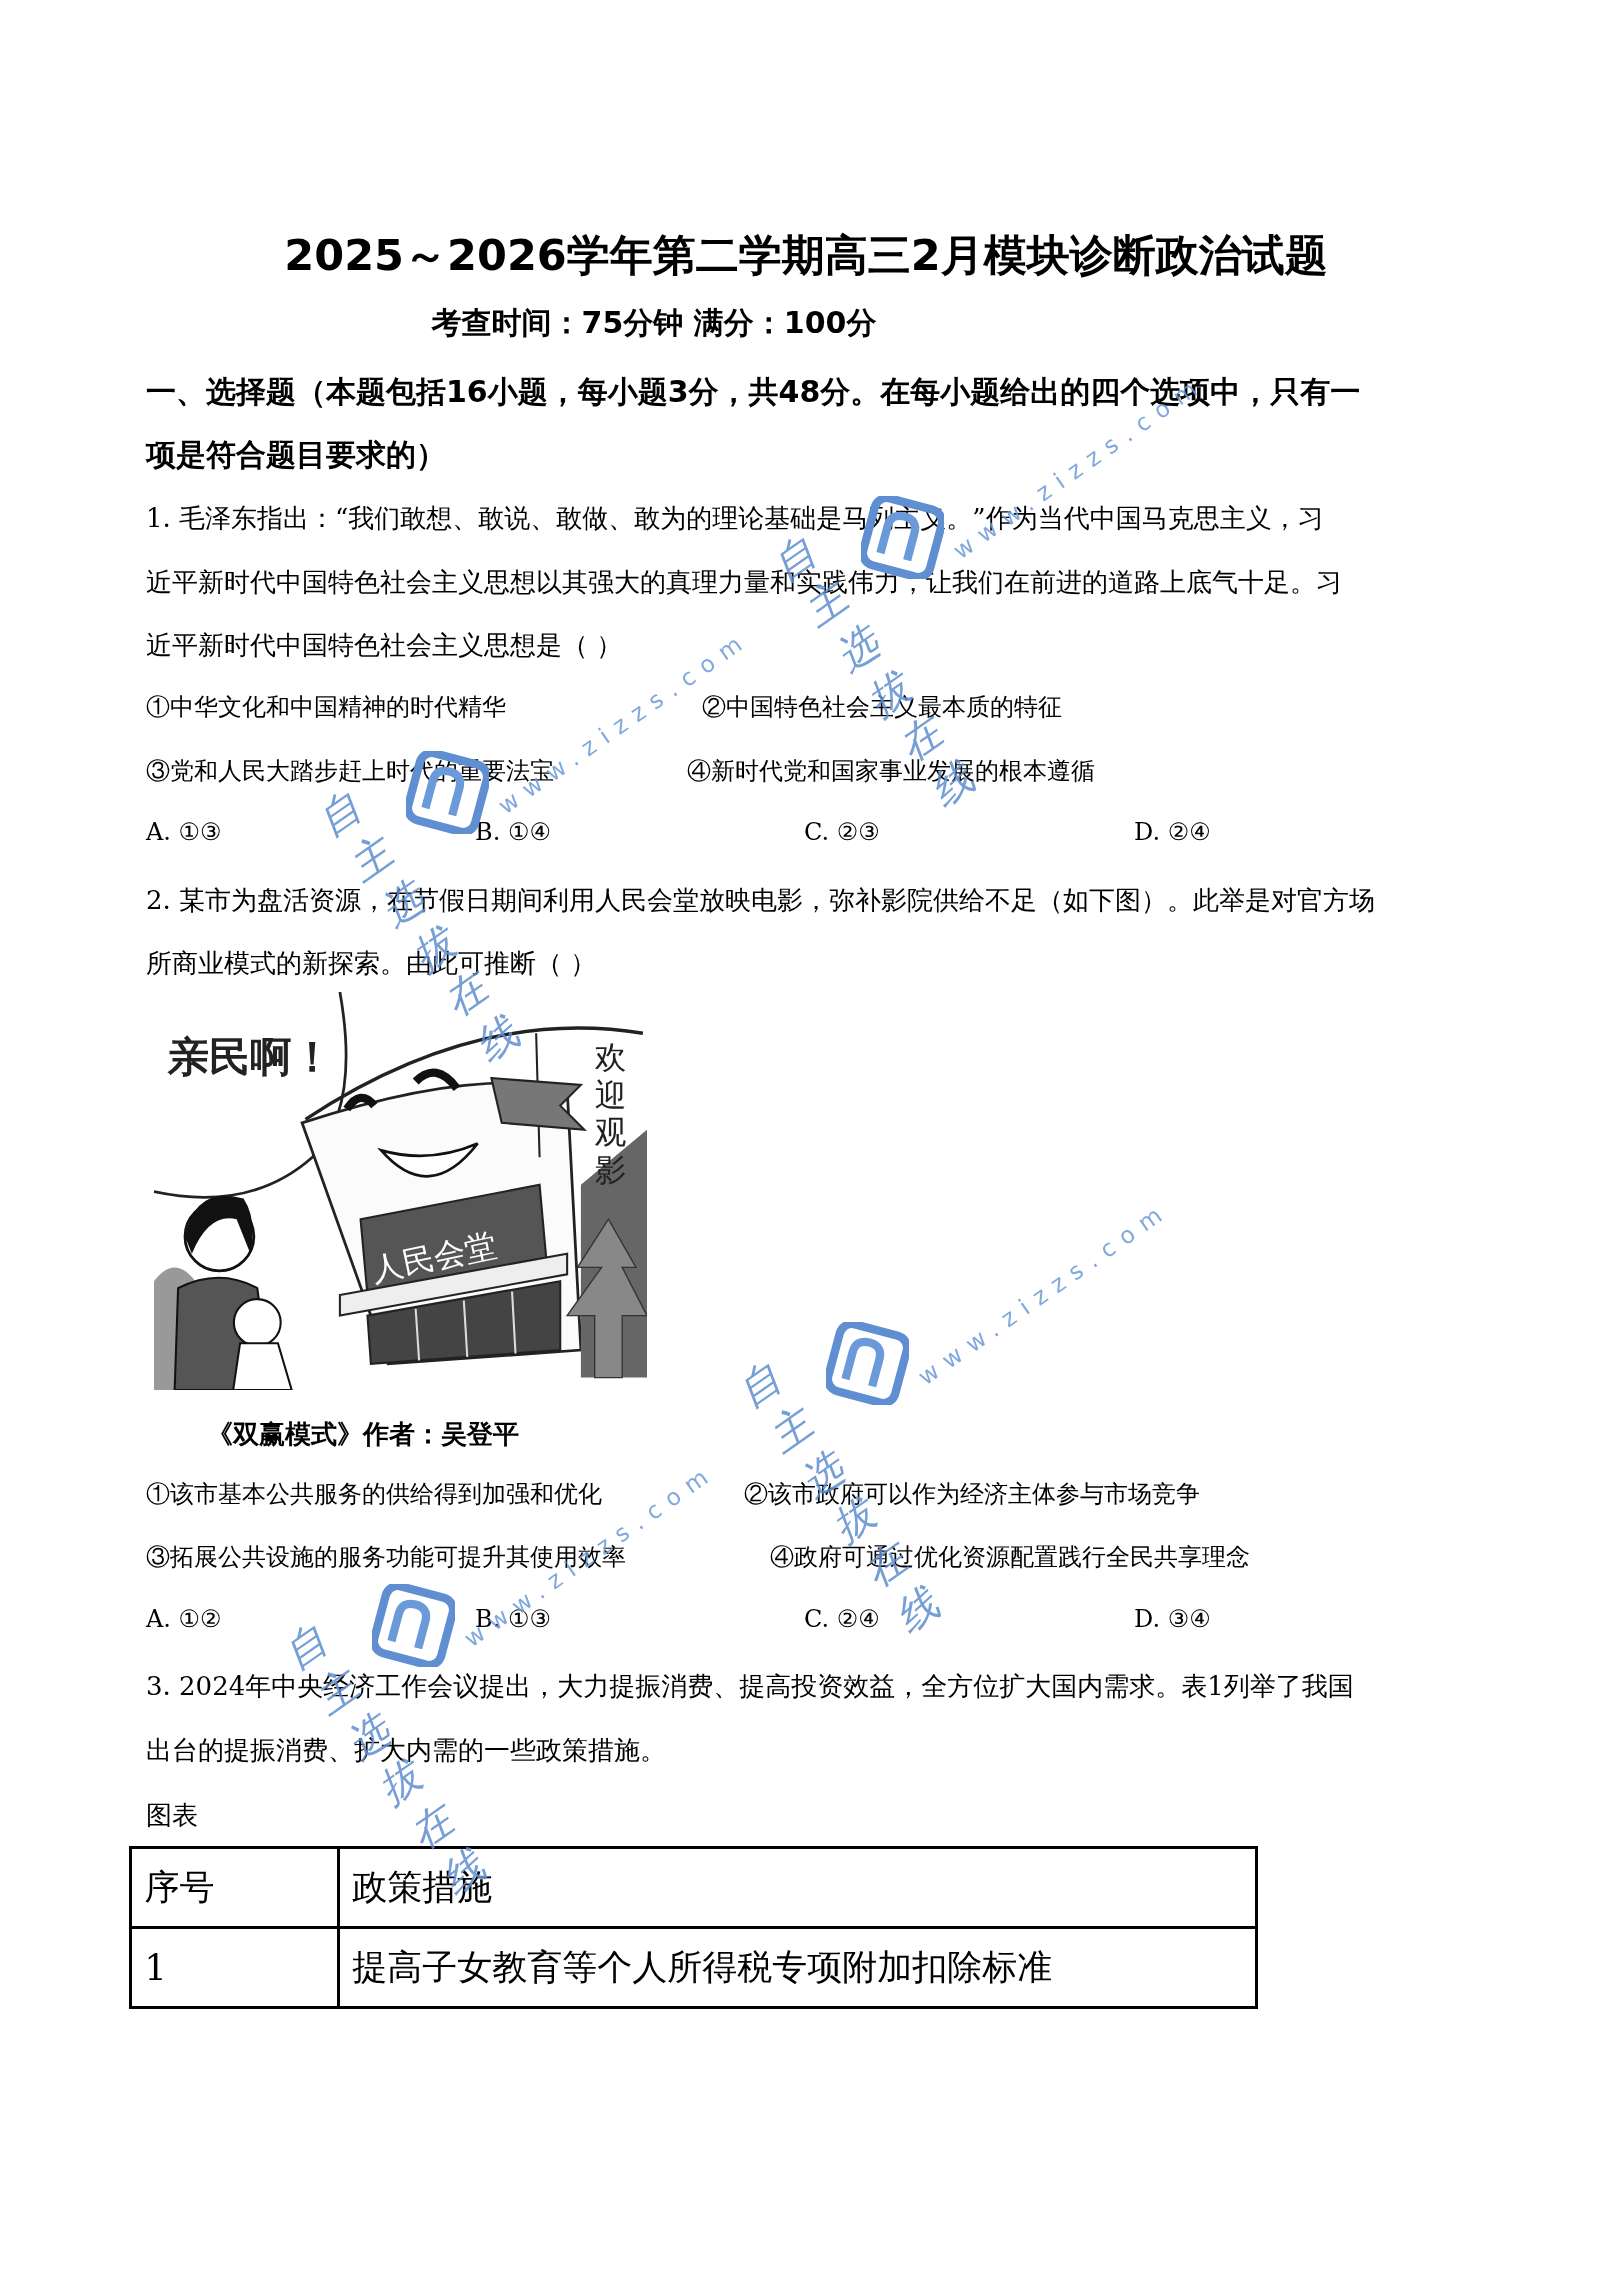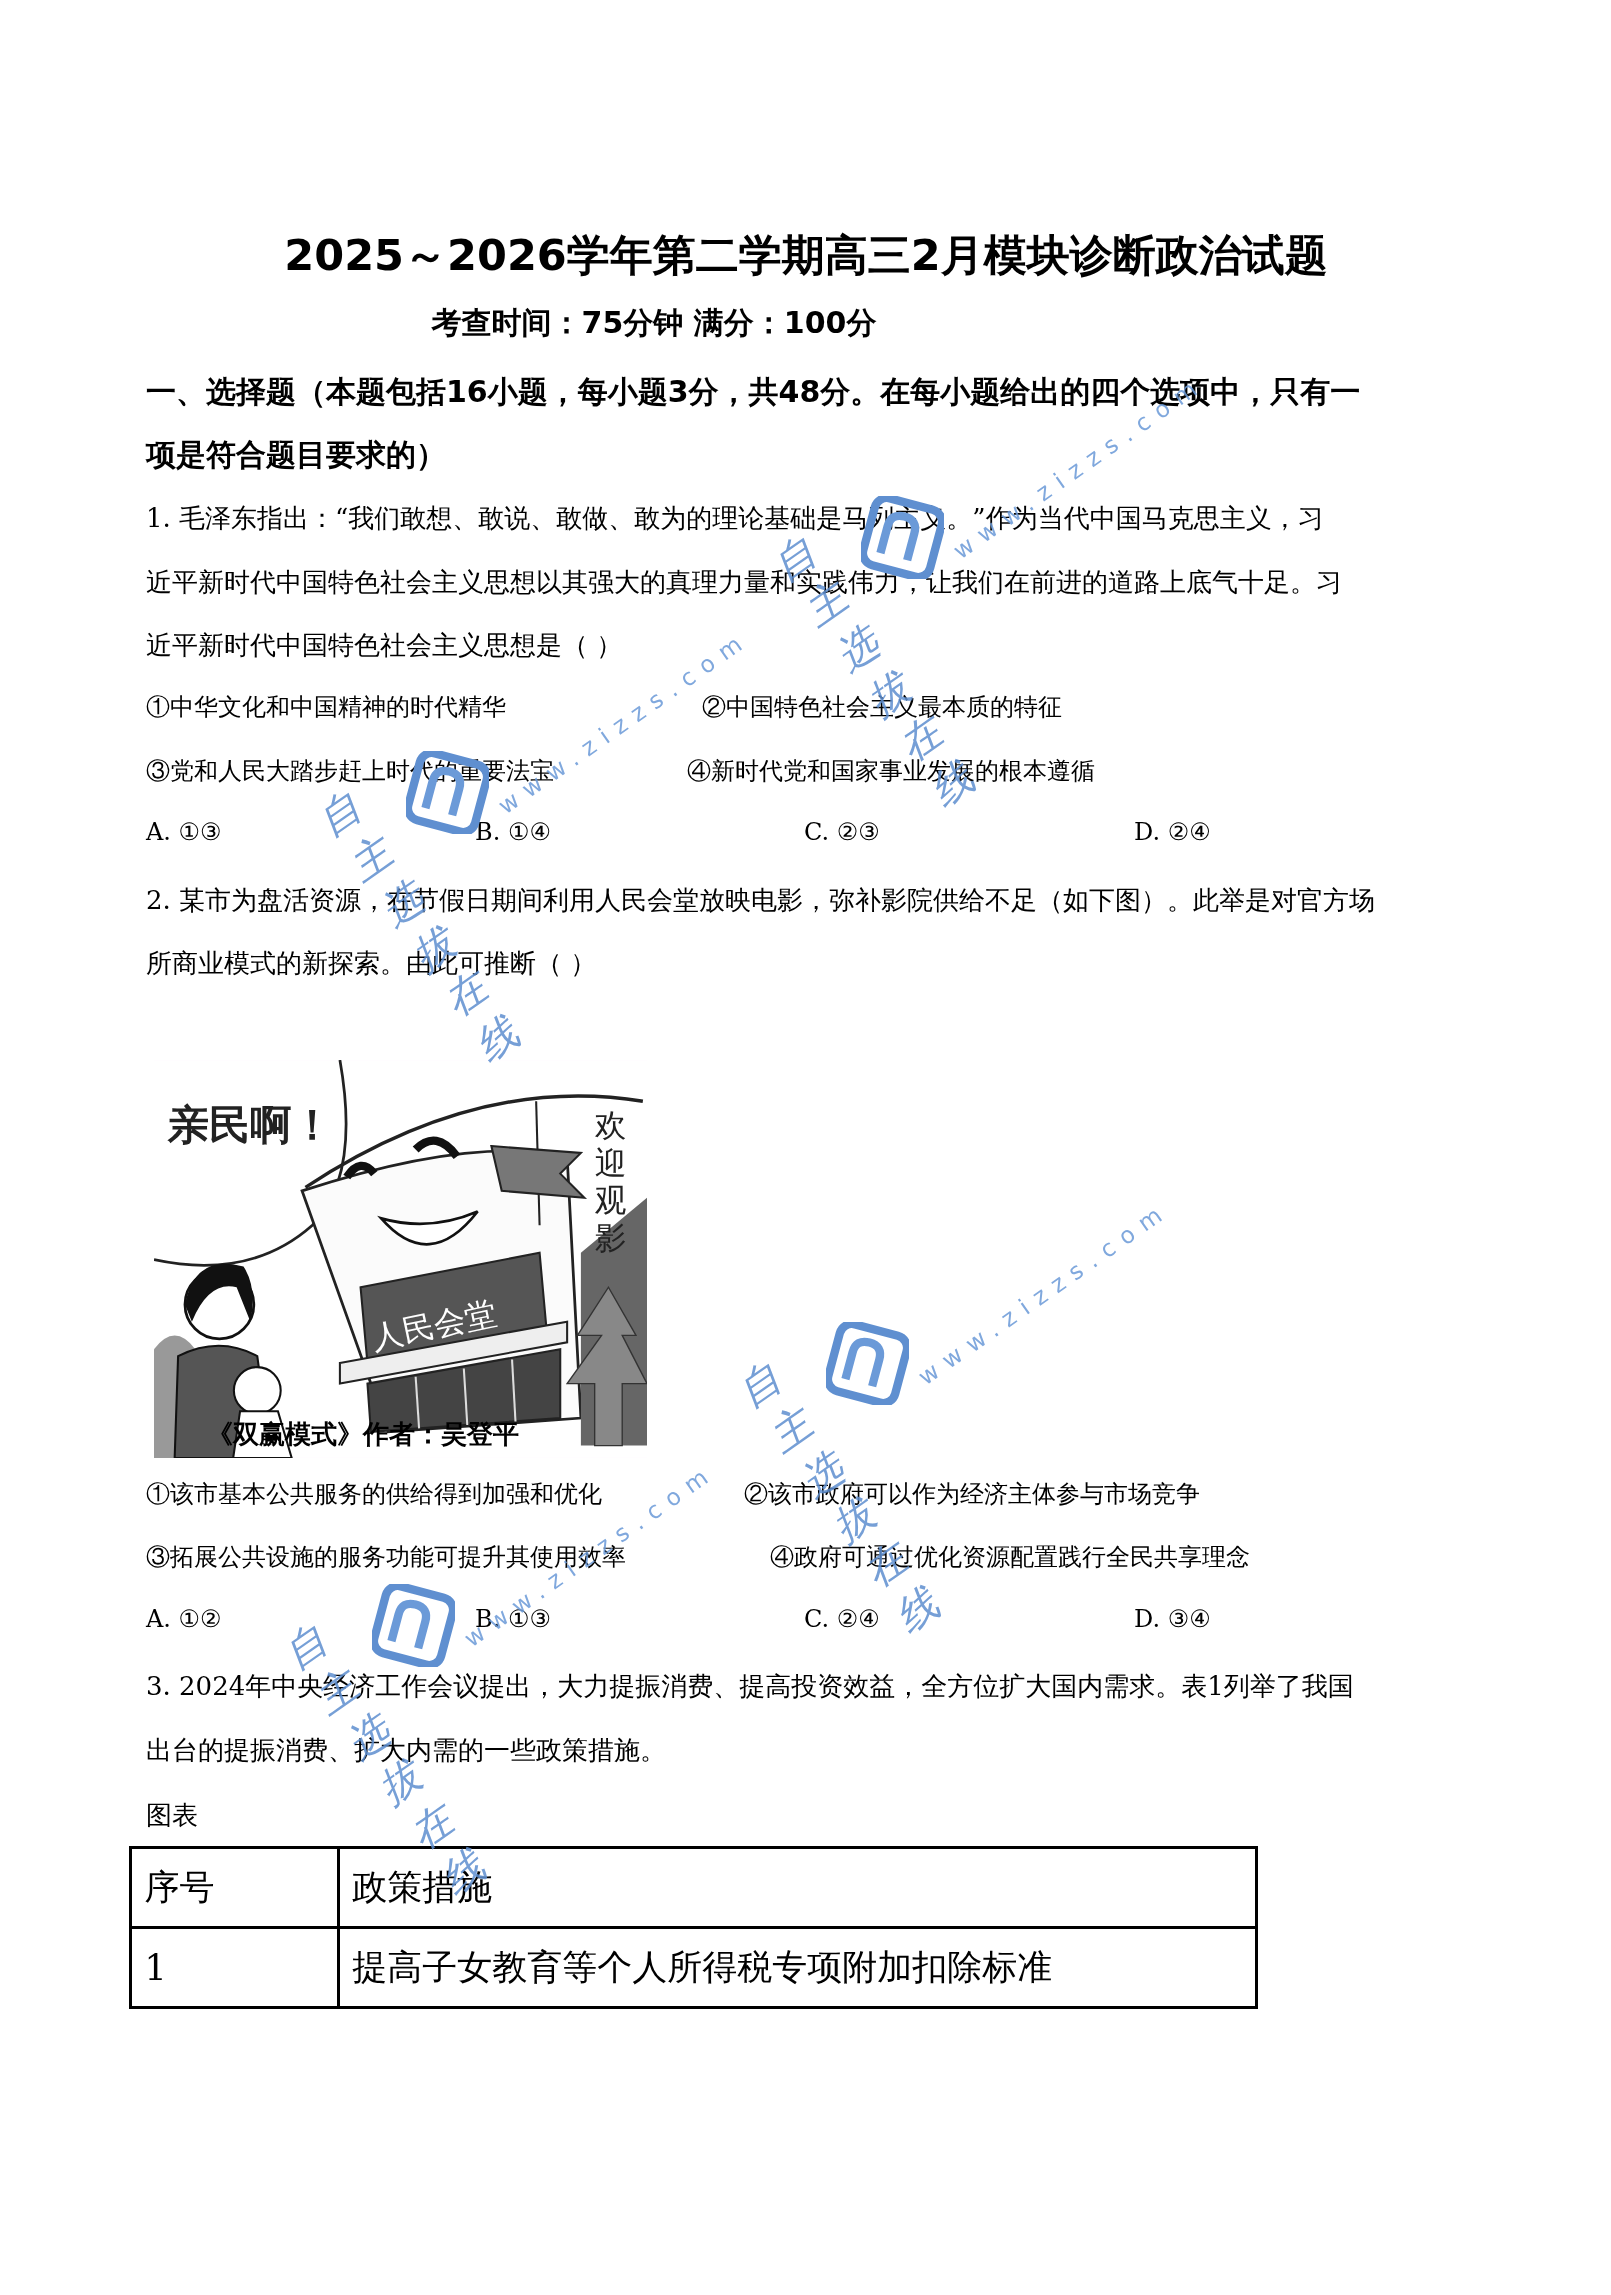--- a/index.html
+++ b/index.html
@@ -9,21 +9,21 @@
   .abs { position: absolute; white-space: nowrap; }
   .title1 { left: 0; width: 1612px; text-align: center; top: 138px; font-size: 43px; font-weight: bold;
             font-family: "DejaVu Sans", "Liberation Sans", sans-serif; }
   .title2 { left: 0; width: 1612px; text-align: center; top: 227px; font-size: 43px; font-weight: bold;
             font-family: "DejaVu Sans", "Liberation Sans", sans-serif; }
   .meta { left: 0; width: 1308px; text-align: center; top: 303px; font-size: 30px; font-weight: bold;
           font-family: "DejaVu Sans", "Liberation Sans", sans-serif; }
   .section { left: 146px; font-size: 30px; font-weight: bold; font-family: "DejaVu Sans", "Liberation Sans", sans-serif; }
   .line { left: 146px; font-size: 26px; }
   .opt { font-size: 24px; }
-  .cartoon { position: absolute; left: 154px; top: 1060px; width: 493px; height: 398px;
+  .cartoon { position: absolute; left: 154px; top: 992px; width: 493px; height: 398px;
              border: 0; background: #d946ef; overflow: hidden; }
   .caption { left: 207px; top: 1417px; font-size: 26px; font-weight: bold;
              font-family: "DejaVu Sans", "Liberation Sans", sans-serif; }
   table.policy { position: absolute; left: 129px; top: 1846px; width: 1129px; border-collapse: collapse; font-size: 35px; }
   table.policy td { border: 3.4px solid #000; height: 77px; padding: 0 12.4px; vertical-align: middle; }
   table.policy td.c1 { width: 180px; }
   .wm { position: absolute; transform-origin: left top; pointer-events: none; }
   .wm .logo { position: absolute; left: 0; top: 0; width: 83px; height: 83px; }
   .wm .txt { position: absolute; left: 90px; top: -6.9px; transform: rotate(-35deg); transform-origin: left bottom;
              color: #5f8fd0; font-size: 41px; font-family: "DejaVu Serif", serif; font-style: italic; opacity: 0.85; }

